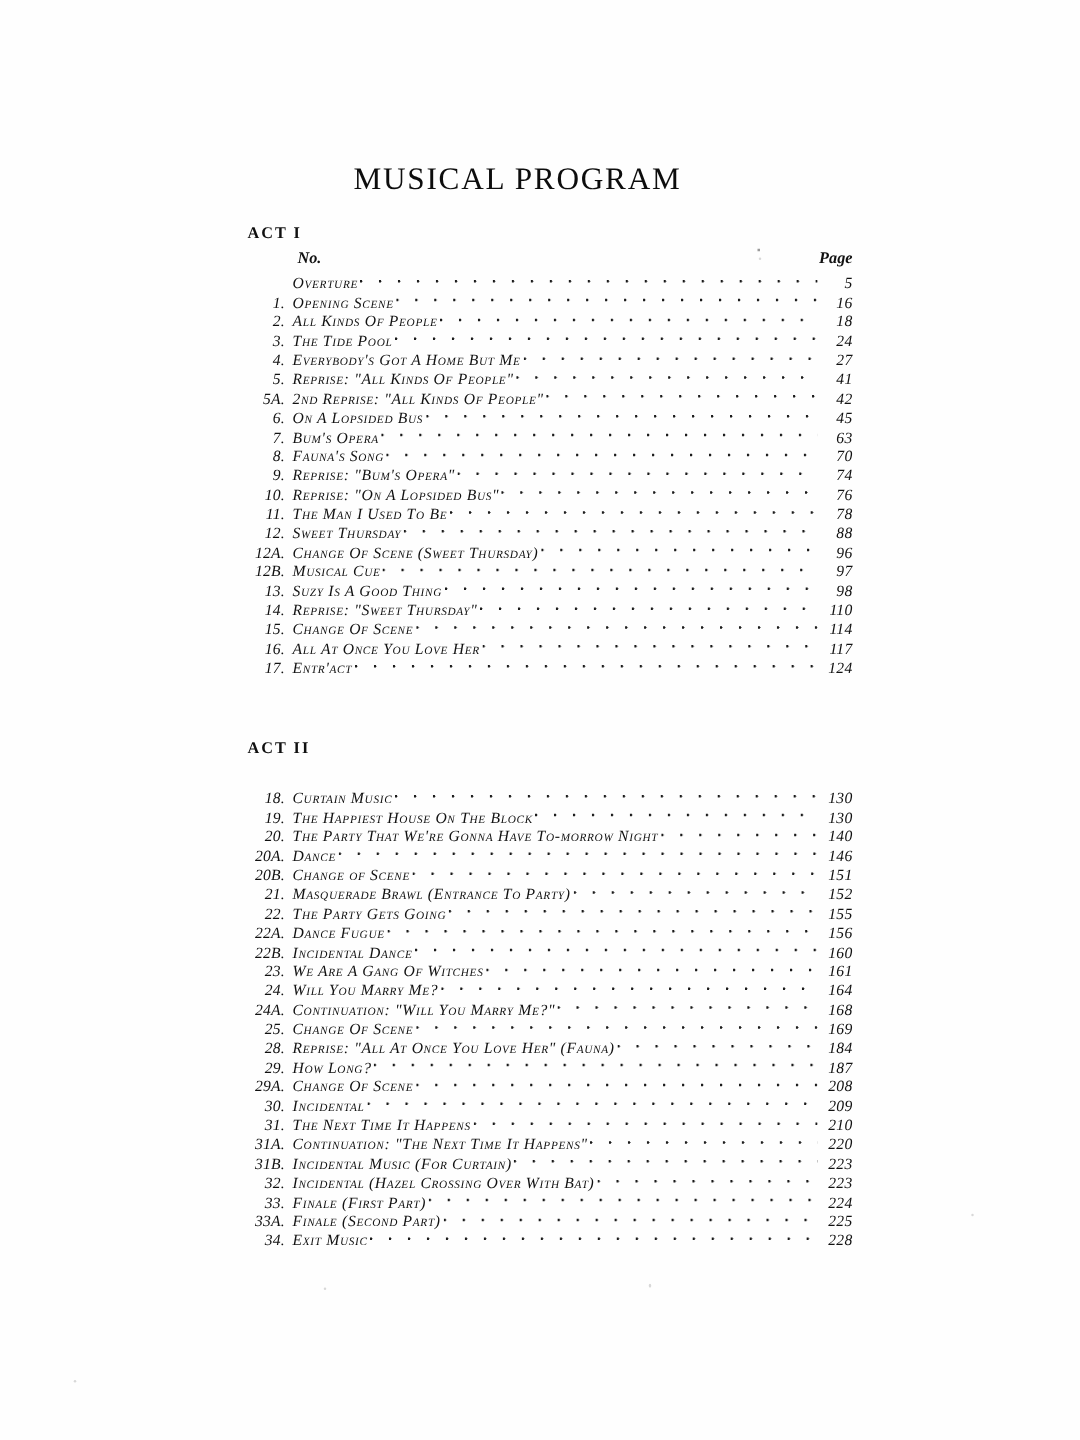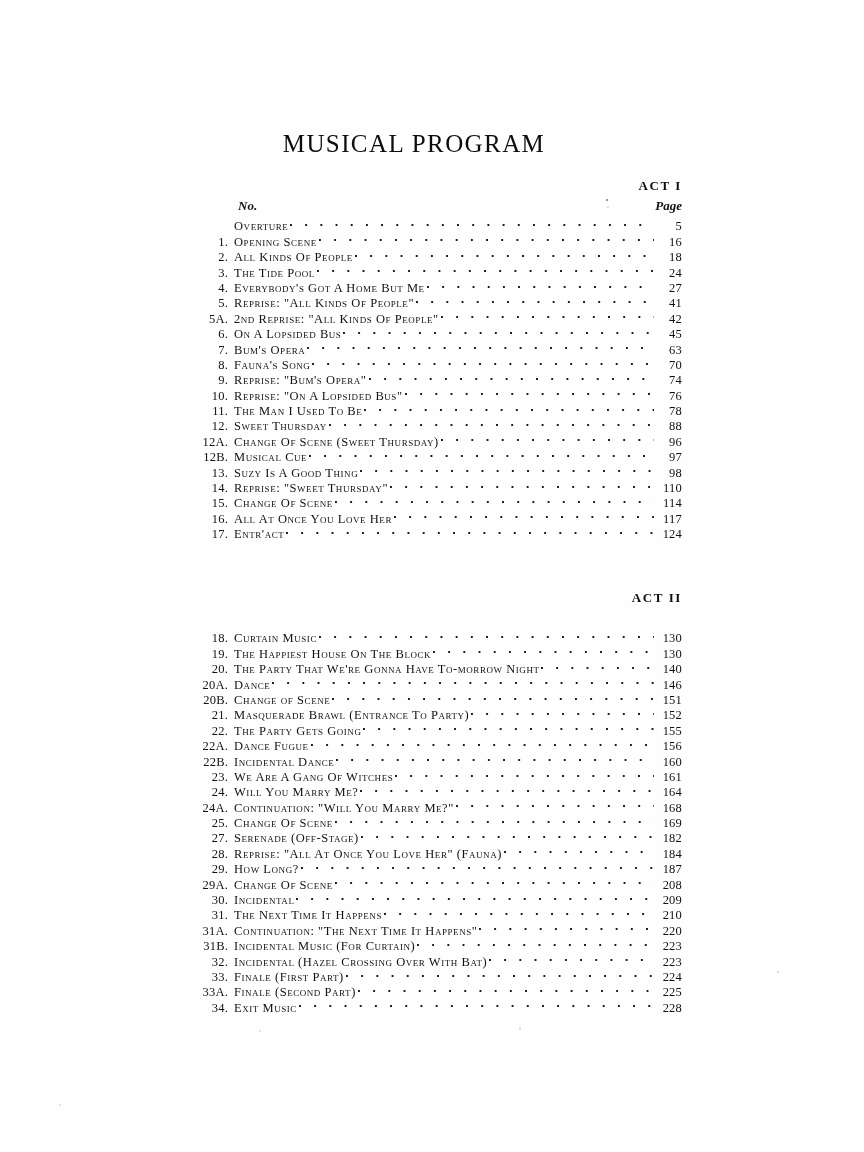--- a/index.html
+++ b/index.html
@@ -37,21 +37,21 @@
   
   .act {
     position: absolute;
     left: 198px;
     width: 484px;
   }
   .act-1 { top: 176px; }
   .act-2 { top: 548px; margin-top: 40px; }
 
   .act-heading {
-    text-align: right;
+    text-align: left;
     font-size: 13px;
     font-weight: bold;
     font-variant: small-caps;
     letter-spacing: 1.6px;
     color: #101010;
     margin: 0 0 0 0;
     height: 20px;
     line-height: 20px;
   }
 
@@ -82,20 +82,21 @@
     top: 3px;
     width: 2px;
     height: 2px;
     background: #9a9a9a;
   }
 
   .entries {
     margin: 0;
     padding: 0;
     list-style: none;
+    font-style: italic;
   }
 
   .entry {
     position: relative;
     height: 15.4px;
     line-height: 15.4px;
     font-size: 0;
     white-space: nowrap;
   }
 
@@ -392,26 +393,20 @@
           <span class="leader"></span>
           <span class="entry-page">168</span>
         </li>
         <li class="entry entry-row">
           <span class="entry-no">25.</span>
           <span class="entry-title">Change Of Scene</span>
           <span class="leader"></span>
           <span class="entry-page">169</span>
         </li>
         <li class="entry entry-row">
-          <span class="entry-no">27.</span>
-          <span class="entry-title">Serenade (Off-Stage)</span>
-          <span class="leader"></span>
-          <span class="entry-page">182</span>
-        </li>
-        <li class="entry entry-row">
           <span class="entry-no">28.</span>
           <span class="entry-title">Reprise: "All At Once You Love Her" (Fauna)</span>
           <span class="leader"></span>
           <span class="entry-page">184</span>
         </li>
         <li class="entry entry-row">
           <span class="entry-no">29.</span>
           <span class="entry-title">How Long?</span>
           <span class="leader"></span>
           <span class="entry-page">187</span>

